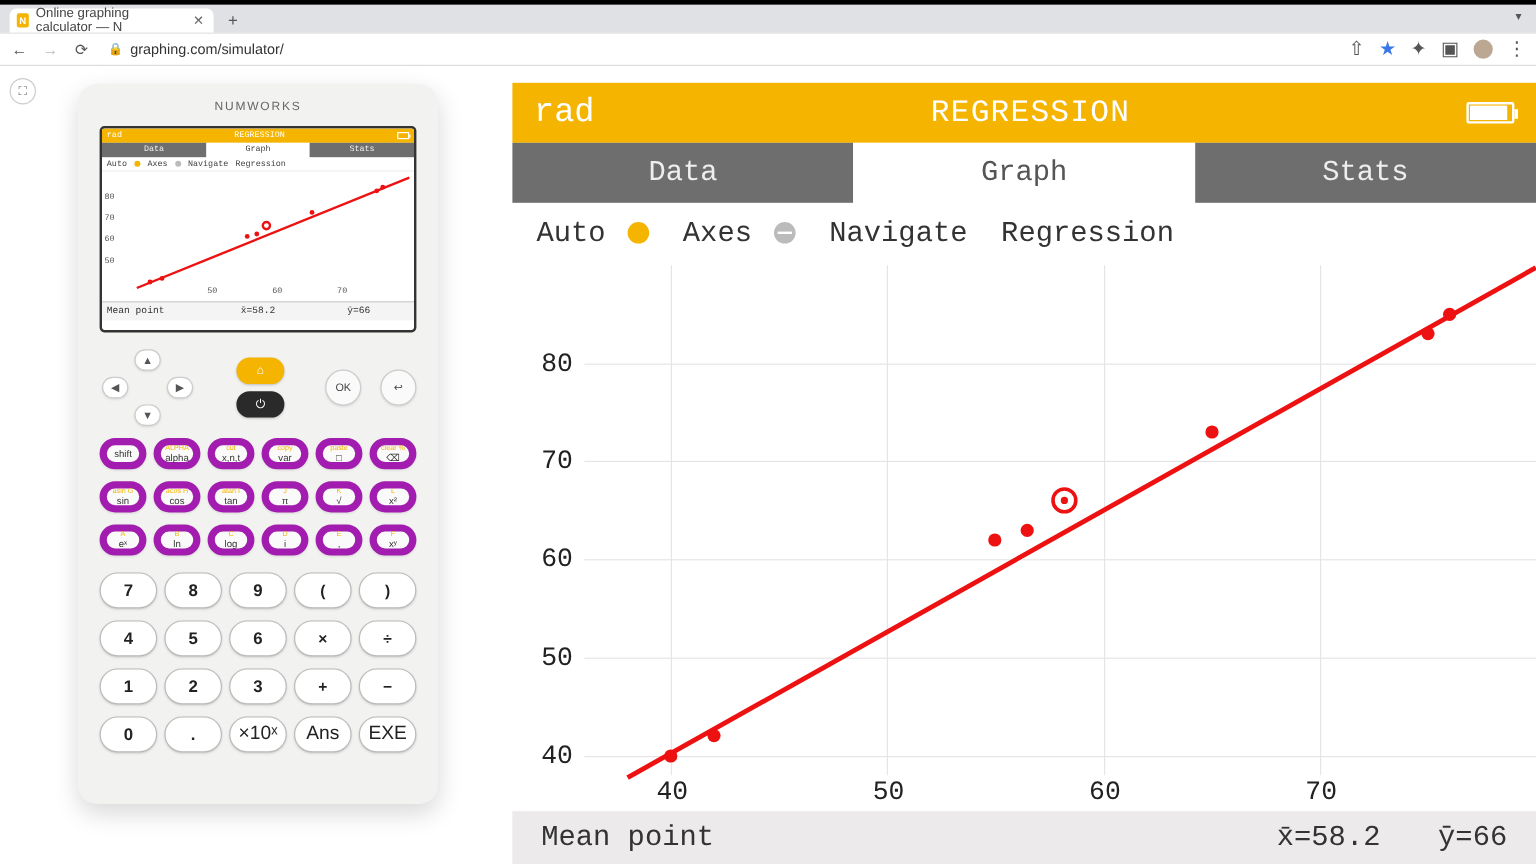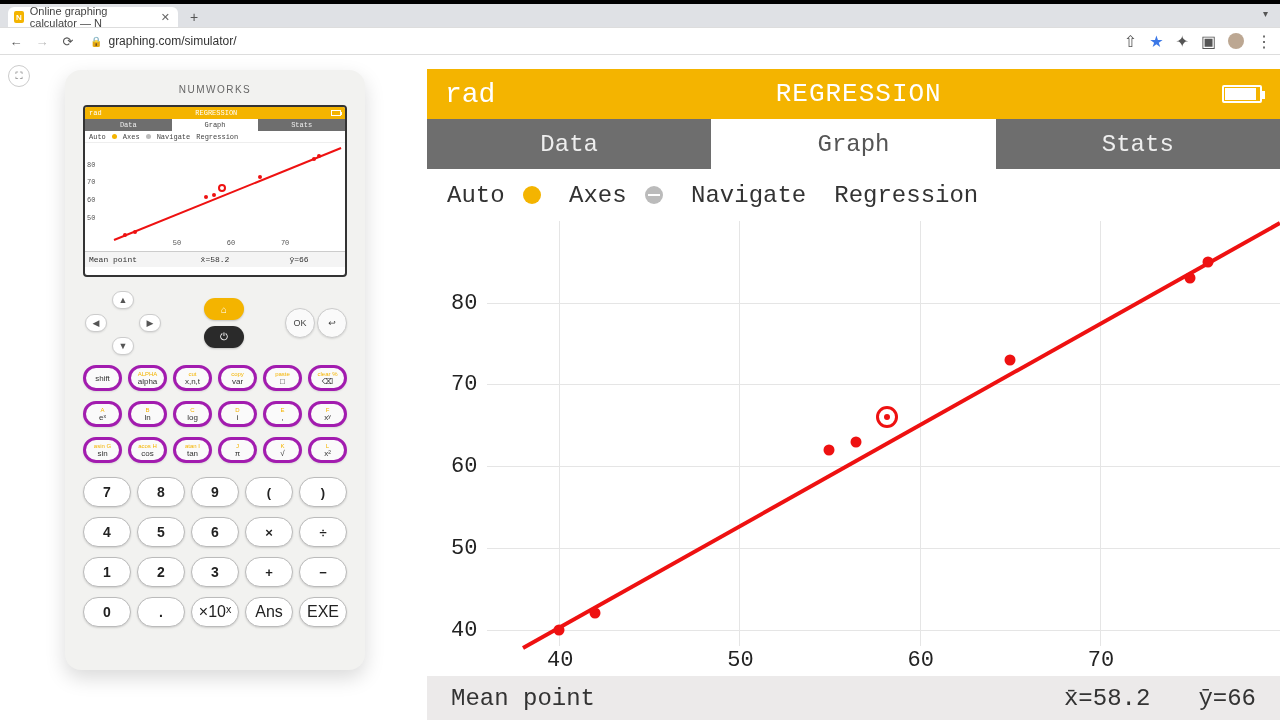--- a/index.html
+++ b/index.html
@@ -106,26 +106,26 @@
   .screen .stat > div:first-child { text-align:left;}
   
   .controls { display:flex; justify-content:space-between; margin-top:14px; align-items:center;}
   .dpad { position:relative; width:80px; height:64px;}
   .dpad .db { position:absolute; width:22px;height:18px;border:1px solid #ccc;border-radius:10px;background:#fff;display:flex;align-items:center;justify-content:center;font-size:9px;color:#555;box-shadow:0 1px 2px rgba(0,0,0,0.1);}
   .dpad .up{top:0;left:29px;} .dpad .down{bottom:0;left:29px;} .dpad .left{top:23px;left:2px;} .dpad .right{top:23px;right:2px;}
   .mid-col { display:flex; flex-direction:column; gap:6px; align-items:center;}
   .pill { width:40px;height:22px;border-radius:12px;display:flex;align-items:center;justify-content:center;font-size:10px;color:#fff;box-shadow:0 1px 2px rgba(0,0,0,0.2);}
   .pill.home{background:#f4b400;}
   .pill.power{background:#2a2a2a;}
-  .round-col{display:flex;gap:2px;}
+  .round-col{display:flex;gap:16px;}
   .roundb{width:30px;height:30px;border-radius:50%;border:1px solid #ccc;background:#fafafa;display:flex;align-items:center;justify-content:center;font-size:9px;color:#444;box-shadow:0 1px 2px rgba(0,0,0,0.12);}
   
   .krow{display:flex;gap:6px;margin-top:10px;}
   .key{
-    flex:1;height:26px;border:3px solid #a21caf;border-radius:14px;background:#fafafa;
+    flex:1;height:26px;border:6px solid #a21caf;border-radius:14px;background:#fafafa;
     display:flex;flex-direction:column;align-items:center;justify-content:center;
     font-size:9px;color:#333;box-shadow:0 1px 2px rgba(0,0,0,0.1);position:relative;
   }
   .key .sup{font-size:6px;color:#f4b400;line-height:6px;}
   .key.small{font-size:8px;}
   .nkey{flex:1;height:30px;border:1px solid #bbb;border-radius:16px;background:#fff;display:flex;align-items:center;justify-content:center;font-size:14px;font-weight:bold;color:#222;box-shadow:0 1px 2px rgba(0,0,0,0.15);}
   .nkey.txt{font-size:16px;font-weight:normal;}
   .nkey.op{font-size:13px;}
   
   .emu {
@@ -287,20 +287,46 @@
         </div>
         <div class="key small">
           <div class="sup">paste</div>
           <div>□</div>
         </div>
         <div class="key small">
           <div class="sup">clear %</div>
           <div>⌫</div>
         </div>
       </div>
+    <div class="krow" id="kr3">
+        <div class="key small">
+          <div class="sup">asin G</div>
+          <div>sin</div>
+        </div>
+        <div class="key small">
+          <div class="sup">acos H</div>
+          <div>cos</div>
+        </div>
+        <div class="key small">
+          <div class="sup">atan I</div>
+          <div>tan</div>
+        </div>
+        <div class="key small">
+          <div class="sup">J</div>
+          <div>π</div>
+        </div>
+        <div class="key small">
+          <div class="sup">K</div>
+          <div>√</div>
+        </div>
+        <div class="key small">
+          <div class="sup">L</div>
+          <div>x²</div>
+        </div>
+      </div>
     <div class="krow" id="kr2">
         <div class="key small">
           <div class="sup">A</div>
           <div>eˣ</div>
         </div>
         <div class="key small">
           <div class="sup">B</div>
           <div>ln</div>
         </div>
         <div class="key small">
@@ -311,46 +337,20 @@
           <div class="sup">D</div>
           <div>i</div>
         </div>
         <div class="key small">
           <div class="sup">E</div>
           <div>,</div>
         </div>
         <div class="key small">
           <div class="sup">F</div>
           <div>xʸ</div>
-        </div>
-      </div>
-    <div class="krow" id="kr3">
-        <div class="key small">
-          <div class="sup">asin G</div>
-          <div>sin</div>
-        </div>
-        <div class="key small">
-          <div class="sup">acos H</div>
-          <div>cos</div>
-        </div>
-        <div class="key small">
-          <div class="sup">atan I</div>
-          <div>tan</div>
-        </div>
-        <div class="key small">
-          <div class="sup">J</div>
-          <div>π</div>
-        </div>
-        <div class="key small">
-          <div class="sup">K</div>
-          <div>√</div>
-        </div>
-        <div class="key small">
-          <div class="sup">L</div>
-          <div>x²</div>
         </div>
       </div>
     <div class="krow" id="nr0" style="margin-top:14px;">
         <div class="nkey">7</div>
         <div class="nkey">8</div>
         <div class="nkey">9</div>
         <div class="nkey op">(</div>
         <div class="nkey op">)</div>
       </div>
     <div class="krow" id="nr1">

